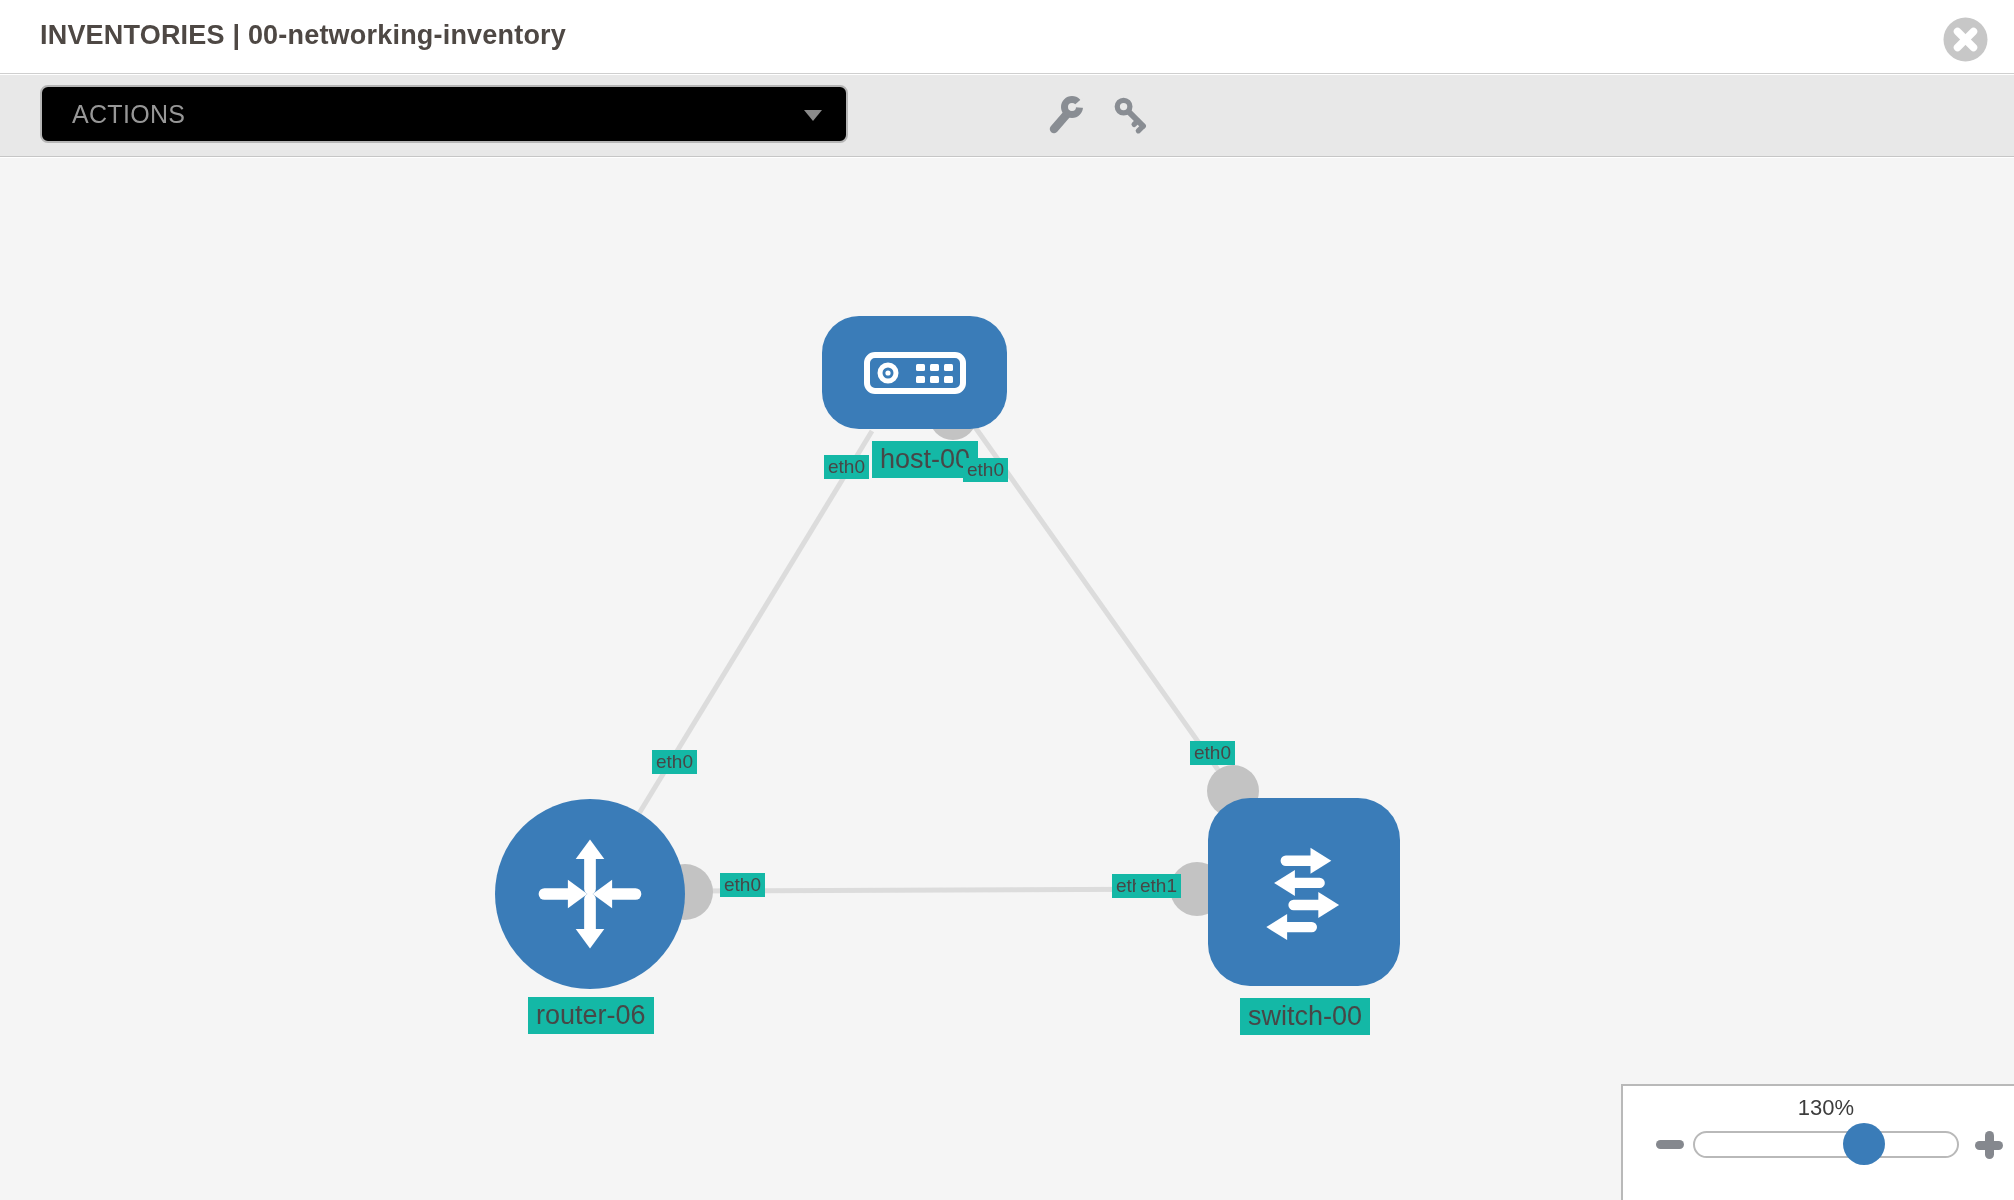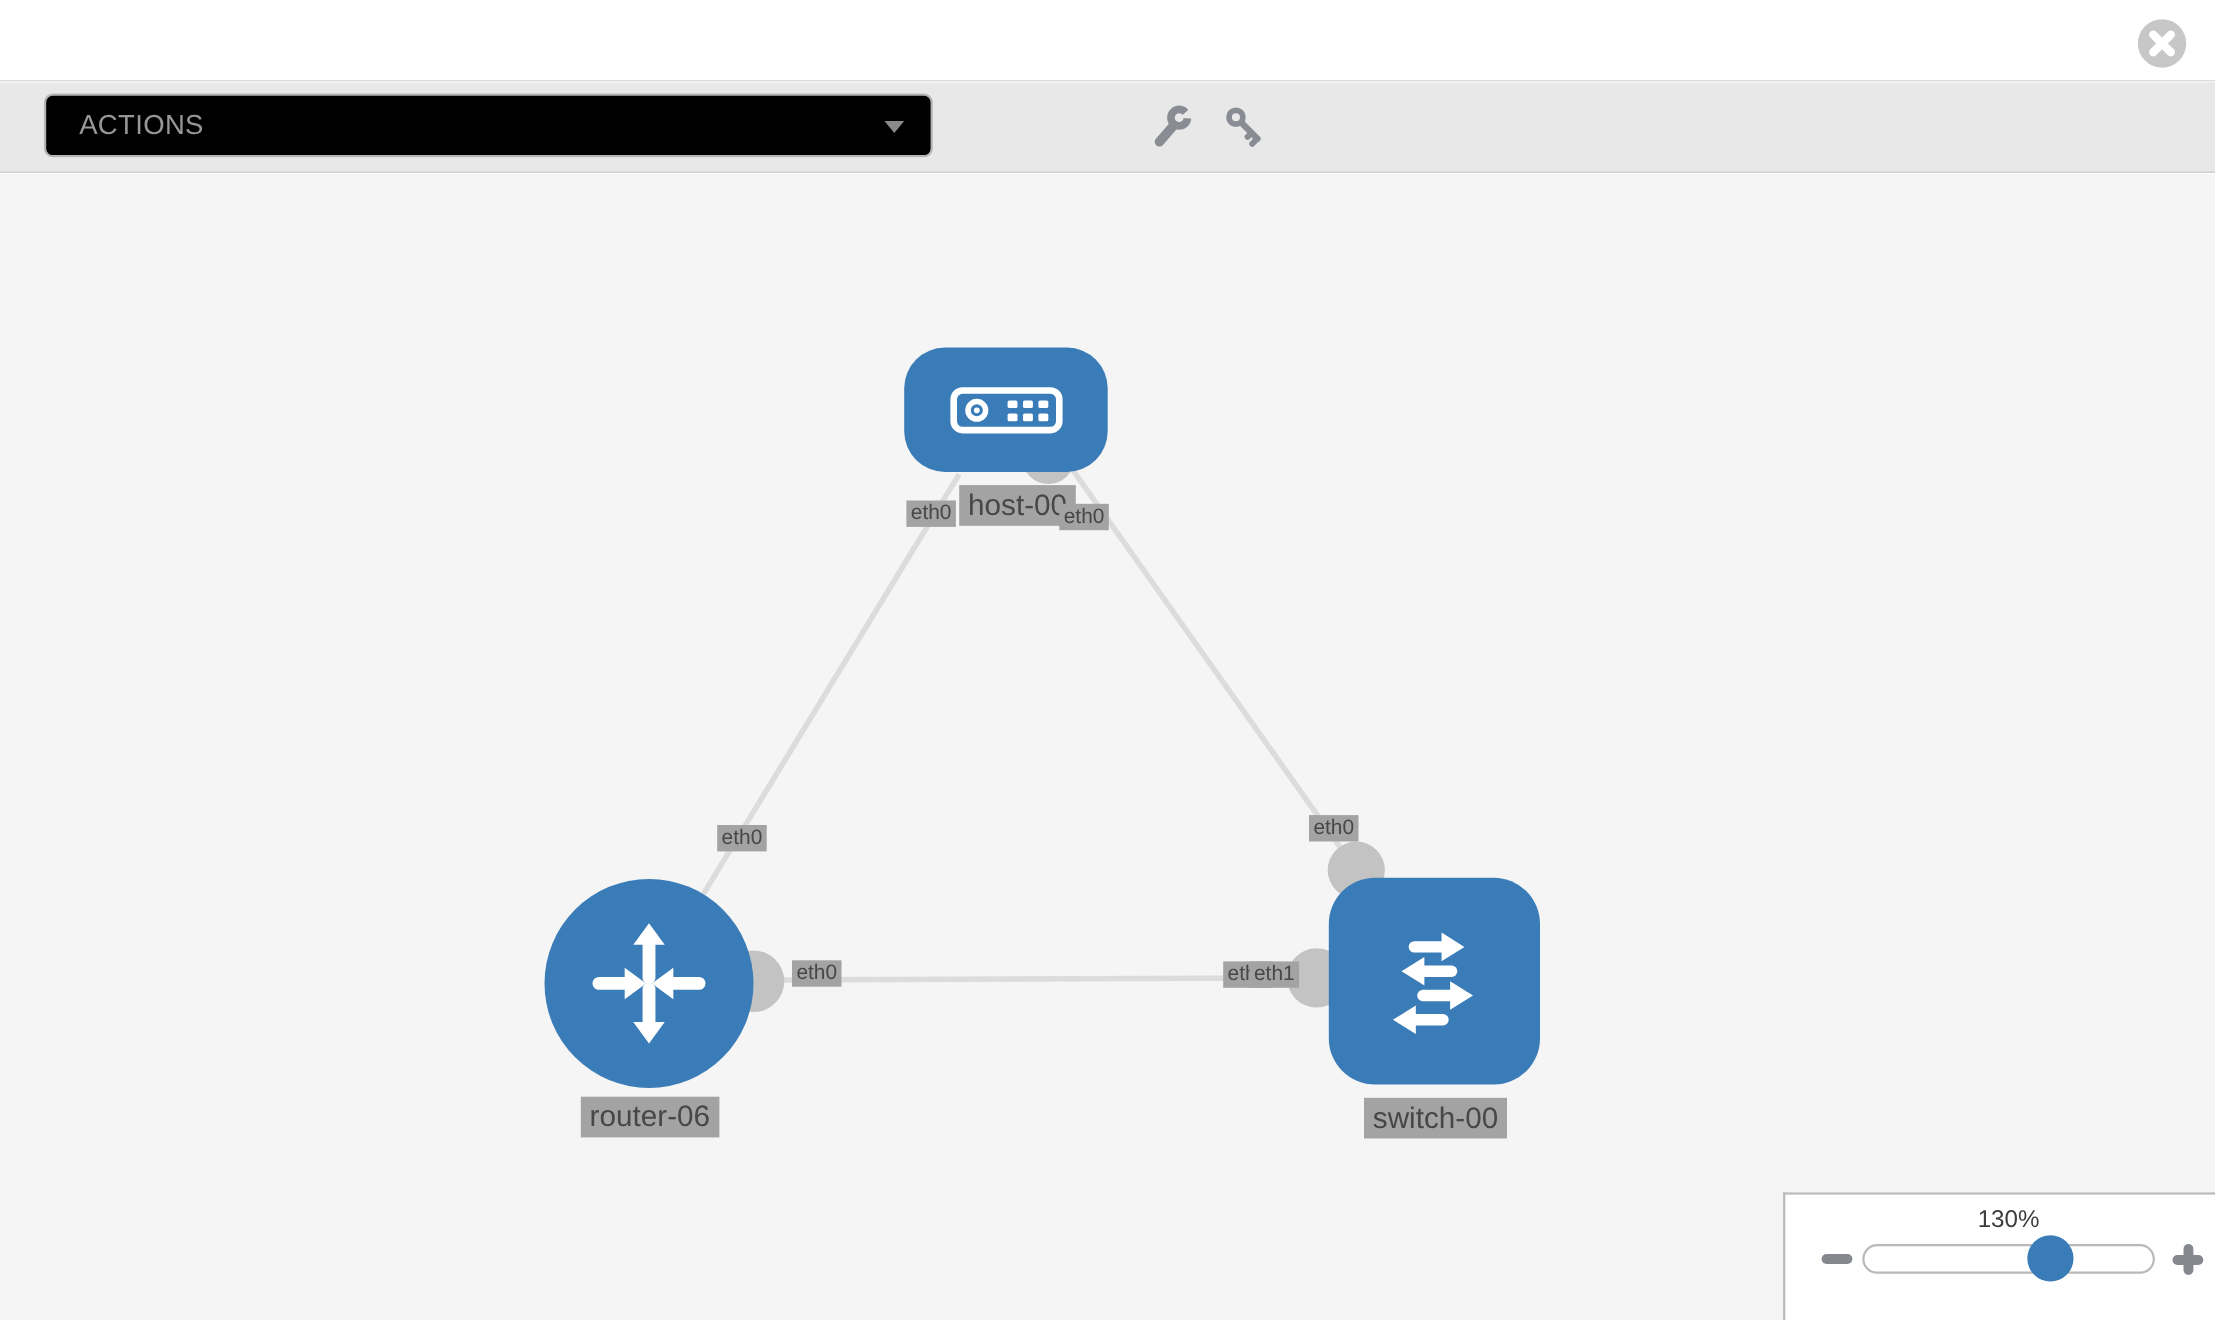--- a/index.html
+++ b/index.html
@@ -23,40 +23,41 @@
   .wrench-btn { left:1045px; }
   .key-btn { left:1112px; }
 
   
   .canvas { position:absolute; top:158px; left:0; width:2014px; height:1042px; background:#f5f5f5; }
   .edges { position:absolute; top:0; left:0; width:2014px; height:1042px; }
   .node { position:absolute; background:#3a7cb8; display:flex; align-items:center; justify-content:center; cursor:pointer; }
   .node-host { left:822px; top:158px; width:185px; height:113px; border-radius:37px; }
   .node-router { left:495px; top:641px; width:190px; height:190px; border-radius:50%; }
   .node-switch { left:1208px; top:640px; width:192px; height:188px; border-radius:42px; }
-  .chip { position:absolute; background:#a3a3a3; color:#474747; white-space:nowrap; }
+  .chip { position:absolute; background:#14b8a6; color:#474747; white-space:nowrap; }
   .name-chip { font-size:27px; padding:3px 8px; }
   .if-chip { font-size:19px; padding:1px 4px; }
 
   
   .zoom-panel { position:absolute; left:1621px; top:926px; width:396px; height:117px; background:#fff; border-left:2px solid #b9b9b9; border-top:2px solid #b9b9b9; }
   .zoom-value { position:absolute; left:70px; top:9px; width:266px; text-align:center; font-size:22px; color:#3d3d3d; }
   .zoom-minus { position:absolute; left:33px; top:54px; width:28px; height:9px; background:#85888e; border-radius:5px; cursor:pointer; }
   .zoom-track { position:absolute; left:70px; top:45px; width:266px; height:27px; background:#fff; border:2px solid #b9b9b9; border-radius:14px; cursor:pointer; }
   .zoom-knob { position:absolute; left:220px; top:37px; width:42px; height:42px; border-radius:50%; background:#3a7cb8; cursor:pointer; }
   .zoom-plus { position:absolute; left:352px; top:45px; width:28px; height:28px; cursor:pointer; }
   .zoom-plus .h { position:absolute; left:0; top:9.5px; width:28px; height:9px; background:#85888e; border-radius:5px; }
   .zoom-plus .v { position:absolute; left:9.5px; top:0; width:9px; height:28px; background:#85888e; border-radius:5px; }
 </style>
 </head>
 <body>
 
 <div class="app">
 
   <div class="header">
+    <div class="page-title">INVENTORIES | 00-networking-inventory</div>
     <div class="close-btn">
       <svg width="47" height="47" viewBox="0 0 47 47">
         <circle cx="23.5" cy="23.5" r="22" fill="#c7c7c7"></circle>
         <line x1="15.5" y1="15.5" x2="31.5" y2="31.5" stroke="#fff" stroke-width="7.5" stroke-linecap="round"></line>
         <line x1="31.5" y1="15.5" x2="15.5" y2="31.5" stroke="#fff" stroke-width="7.5" stroke-linecap="round"></line>
       </svg>
     </div>
   </div>
 
   <div class="toolbar">

